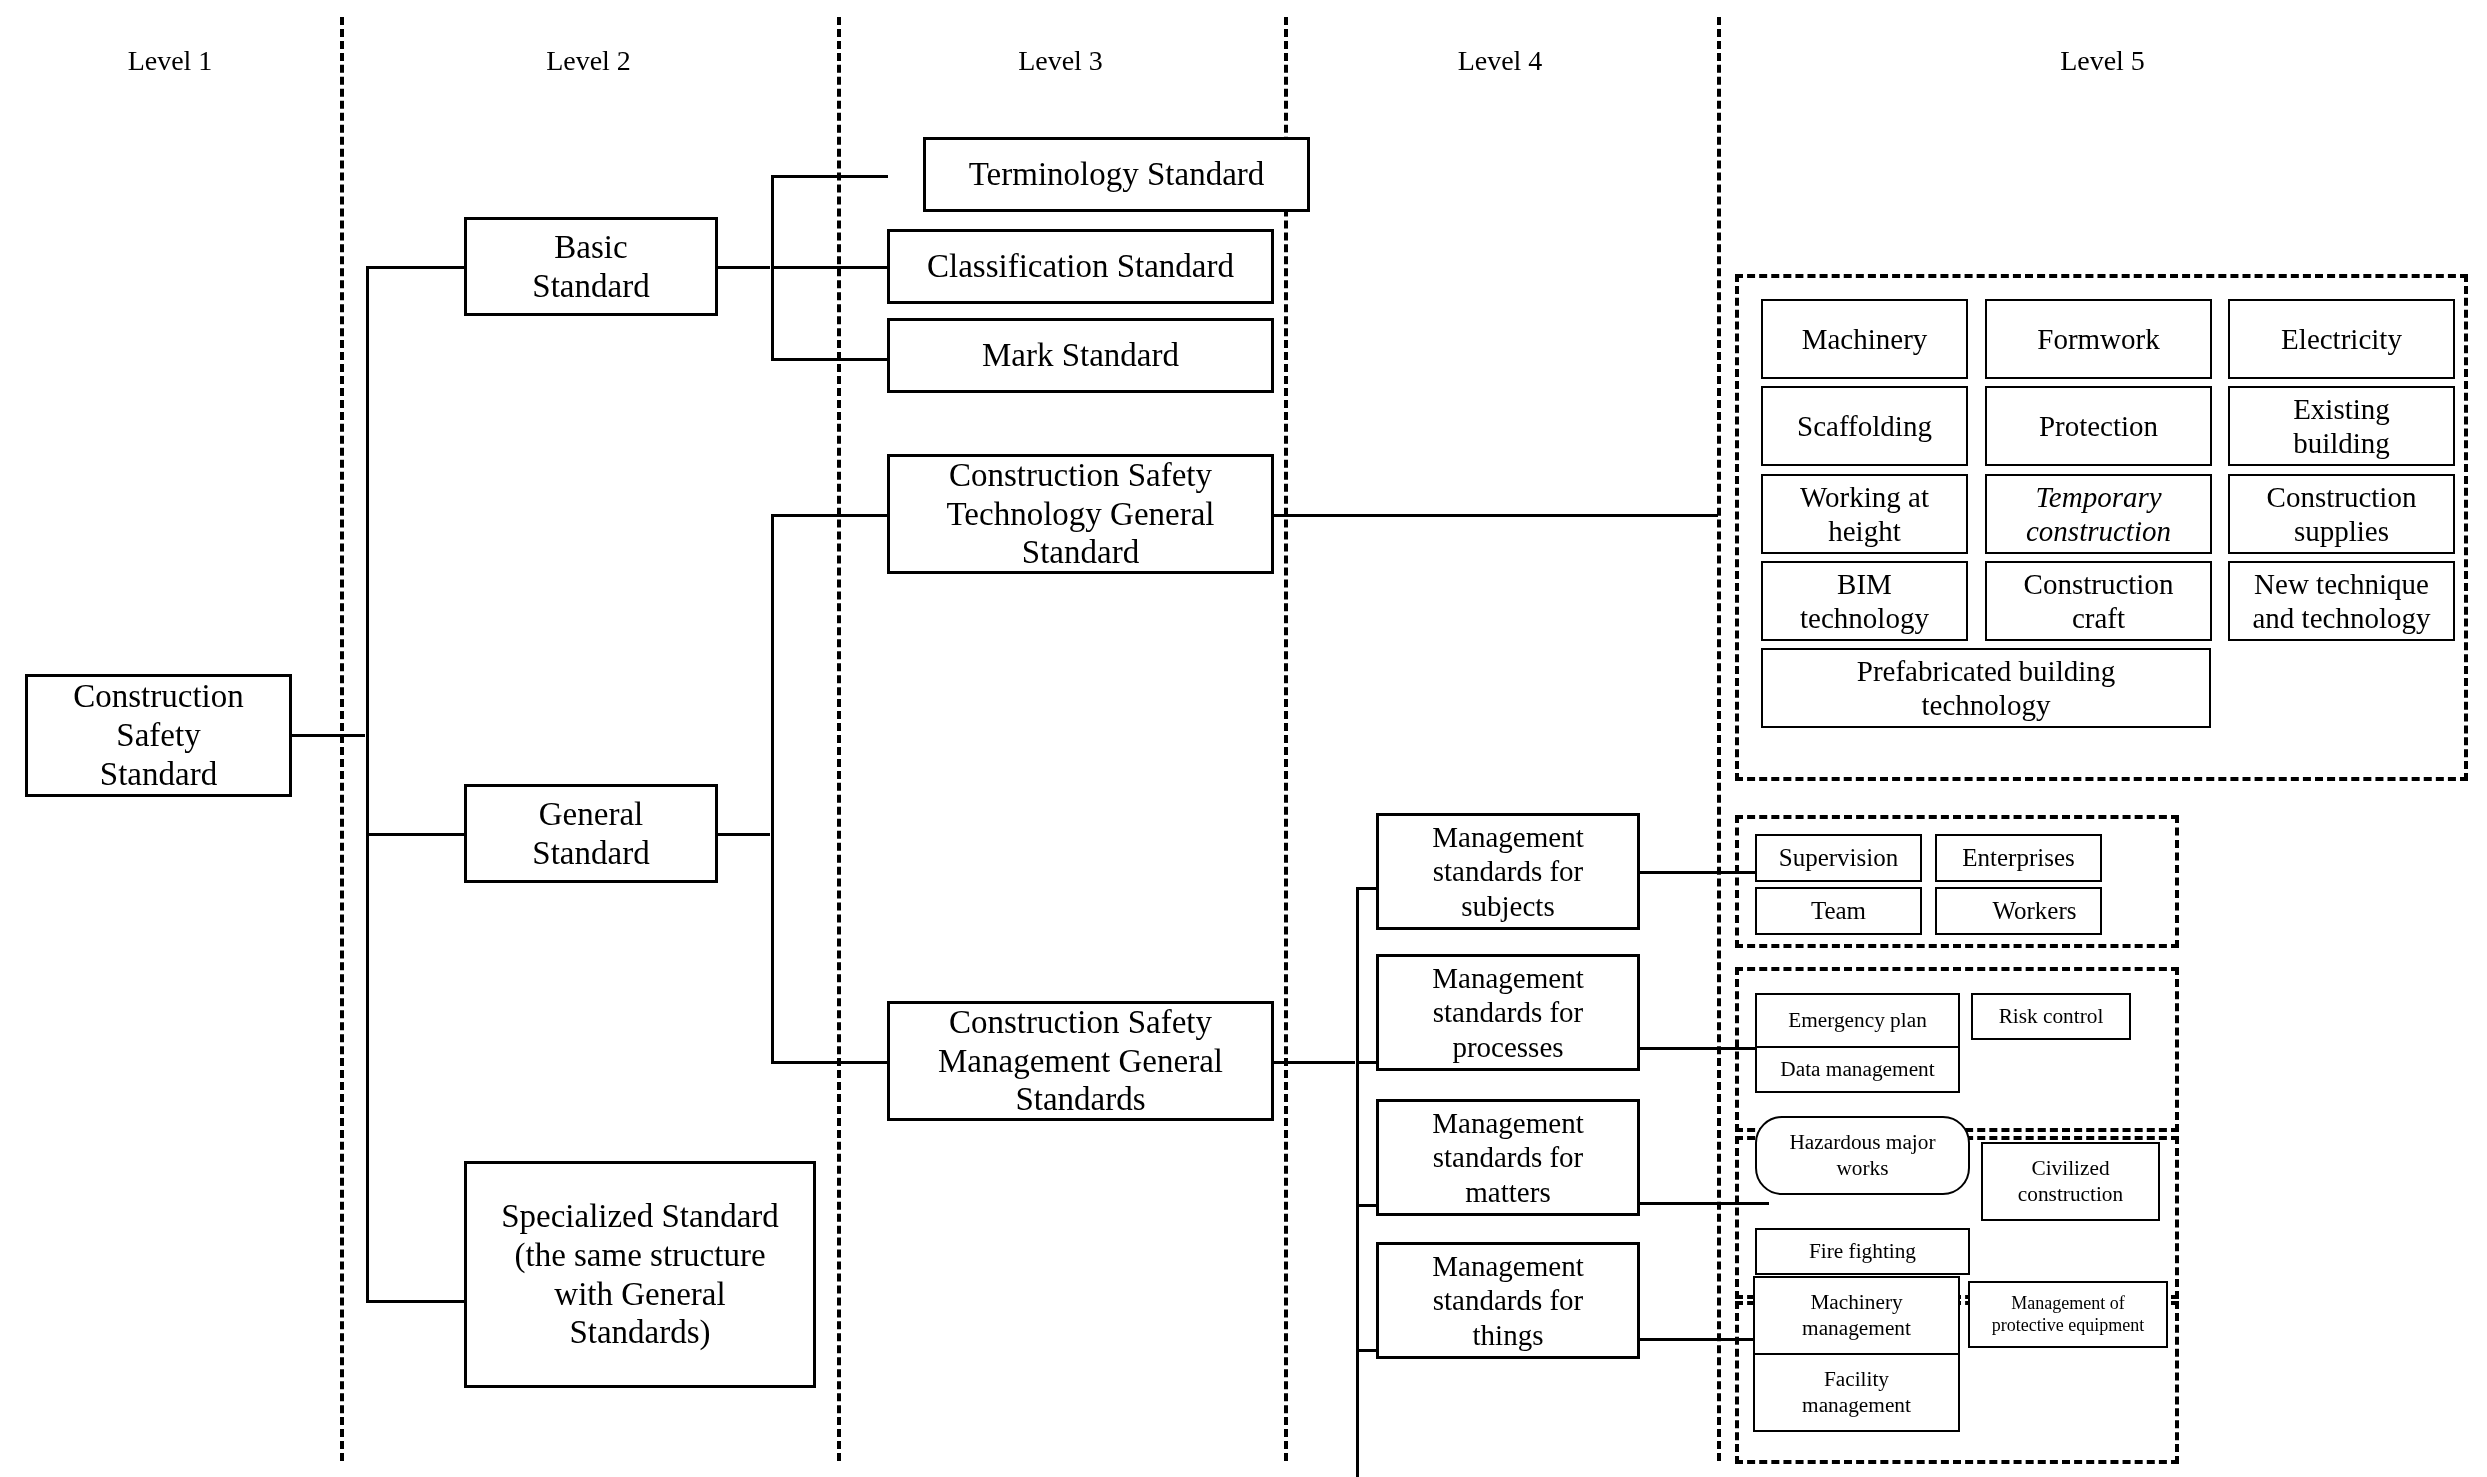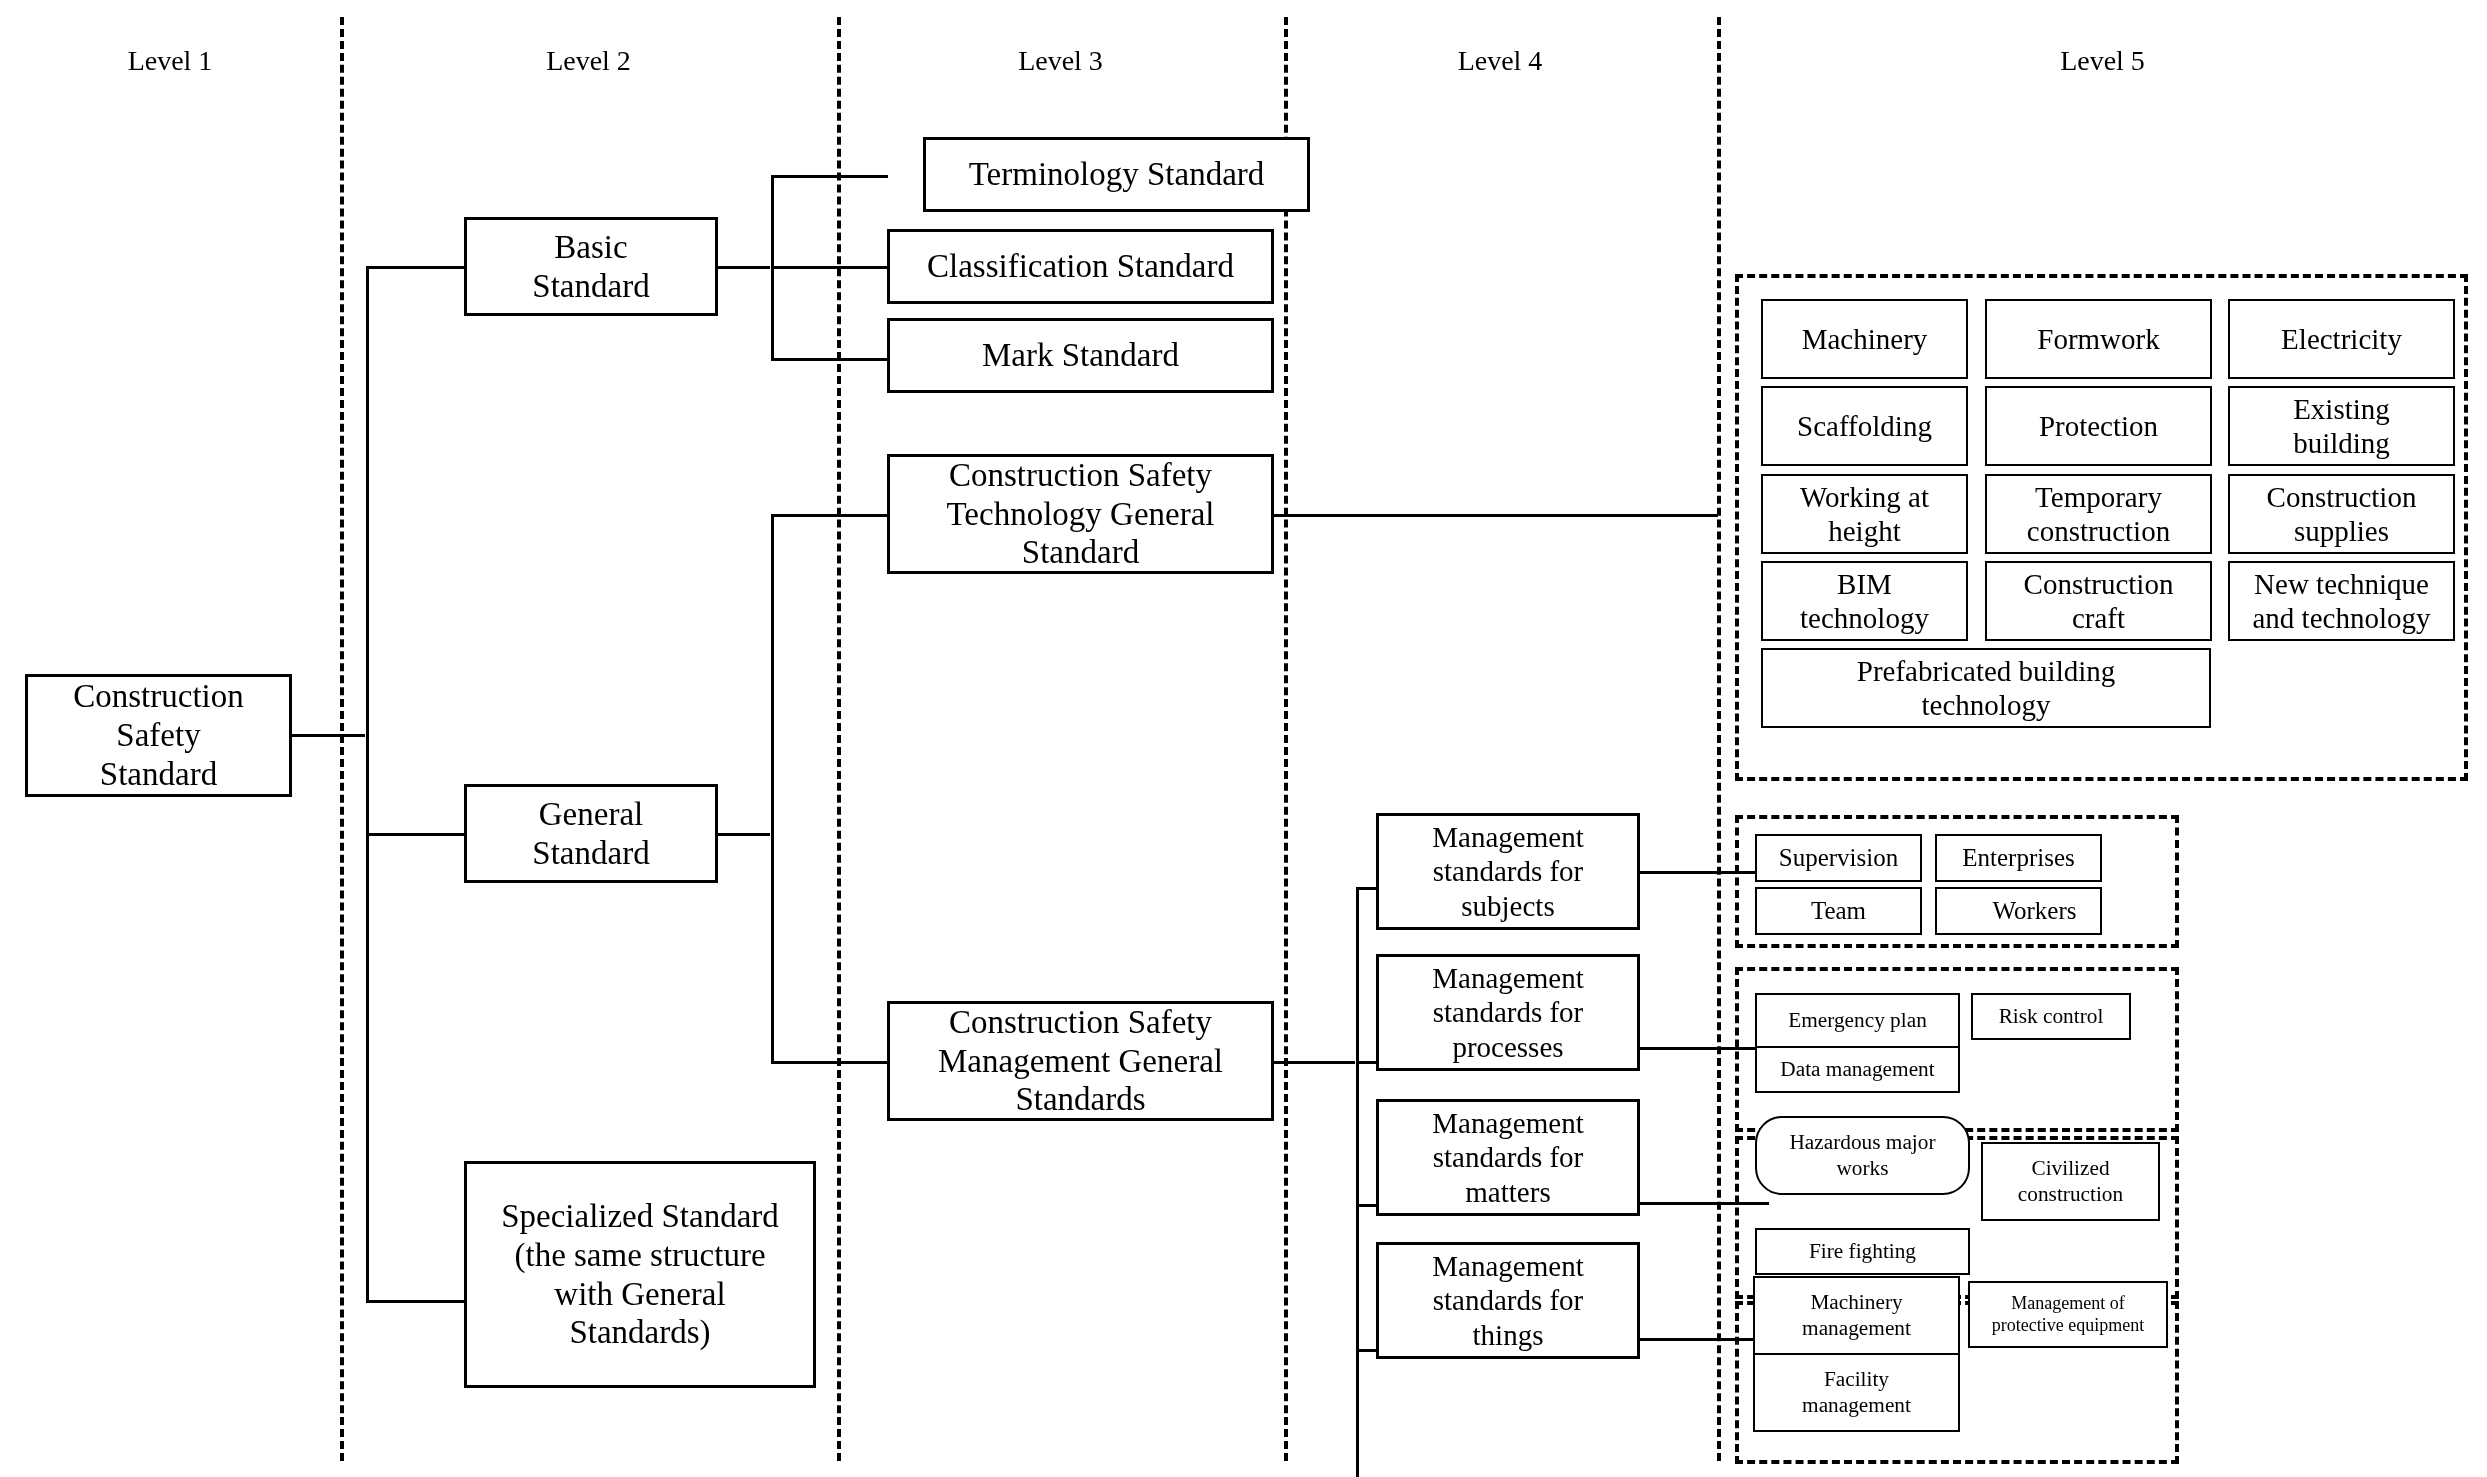--- a/index.html
+++ b/index.html
@@ -115,21 +115,21 @@
 
   <div class="box b4 fs-mid" style="left:1761px;top:299px;width:207px;height:80px;">Machinery</div>
   <div class="box b4 fs-mid" style="left:1985px;top:299px;width:227px;height:80px;">Formwork</div>
   <div class="box b4 fs-mid" style="left:2228px;top:299px;width:227px;height:80px;">Electricity</div>
 
   <div class="box b4 fs-mid" style="left:1761px;top:386px;width:207px;height:80px;">Scaffolding</div>
   <div class="box b4 fs-mid" style="left:1985px;top:386px;width:227px;height:80px;">Protection</div>
   <div class="box b4 fs-mid" style="left:2228px;top:386px;width:227px;height:80px;">Existing<br>building</div>
 
   <div class="box b4 fs-mid" style="left:1761px;top:474px;width:207px;height:80px;">Working at<br>height</div>
-  <div class="box b4 fs-mid" style="left:1985px;top:474px;width:227px;height:80px;">Temporary<br>construction</div>
+  <div class="box b4 fs-mid" style="left:1985px;top:474px;width:227px;height:80px;font-style:italic;">Temporary<br>construction</div>
   <div class="box b4 fs-mid" style="left:2228px;top:474px;width:227px;height:80px;">Construction<br>supplies</div>
 
   <div class="box b4 fs-mid" style="left:1761px;top:561px;width:207px;height:80px;">BIM<br>technology</div>
   <div class="box b4 fs-mid" style="left:1985px;top:561px;width:227px;height:80px;">Construction<br>craft</div>
   <div class="box b4 fs-mid" style="left:2228px;top:561px;width:227px;height:80px;">New technique<br>and technology</div>
 
   <div class="box b4 fs-mid" style="left:1761px;top:648px;width:450px;height:80px;">Prefabricated building<br>technology</div>
 
   <div class="group" style="left:1735px;top:815px;width:444px;height:133px;"></div>
 

